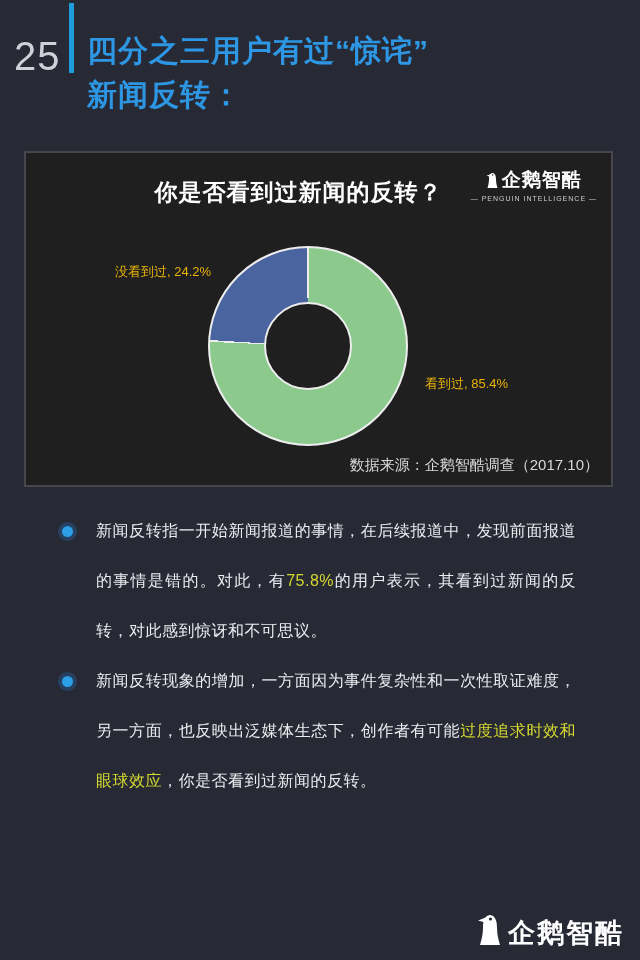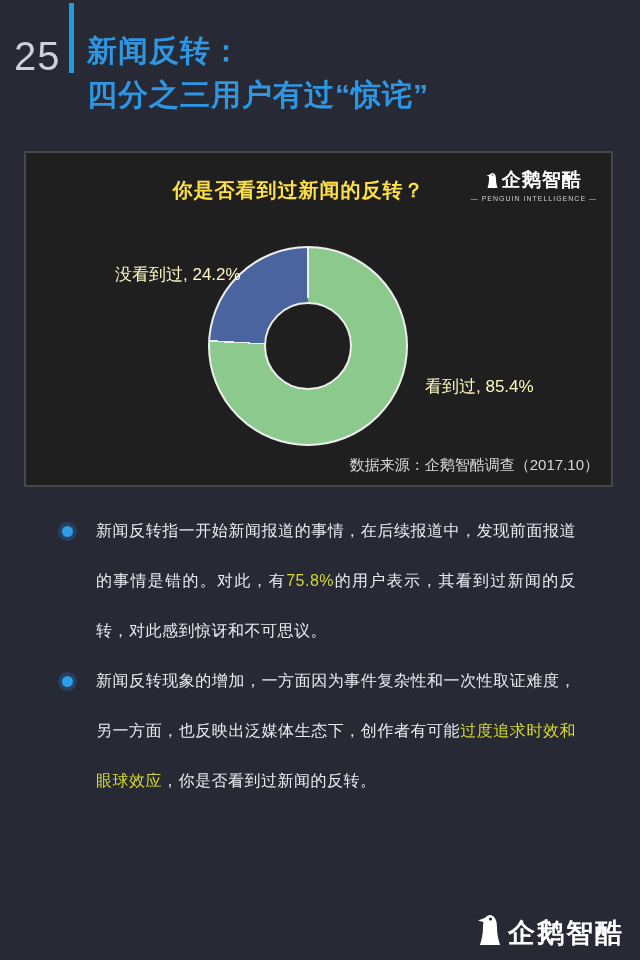--- a/index.html
+++ b/index.html
@@ -15,31 +15,31 @@
     color:#ced1d8;letter-spacing:1px;}
   .accent-bar{position:absolute;left:69px;top:3px;width:5px;height:70px;
     background:var(--accent_cyan,#1d9ddb);}
   .page-title{position:absolute;left:87px;top:29px;font-size:30px;font-weight:bold;
     color:var(--title_blue,#2d97e4);line-height:44px;letter-spacing:1px;}
 
   
   .card{position:absolute;left:24px;top:151px;width:589px;height:336px;
     background:var(--card_bg,#1f1f1f);border:2px solid var(--card_border,#46464c);}
   .card-title{position:absolute;left:0;top:24px;width:545px;text-align:center;
-    font-size:20px;font-weight:bold;color:#fde047;letter-spacing:1px;}
+    font-size:23px;font-weight:bold;color:#ffffff;letter-spacing:1px;}
   .card-logo{position:absolute;right:14px;top:14px;text-align:center;color:#ffffff;}
   .card-logo-name{font-size:19px;font-weight:bold;letter-spacing:1px;
     display:flex;align-items:center;gap:3px;justify-content:center;}
   .card-logo-sub{font-size:7px;color:#cfcfcf;letter-spacing:1px;margin-top:2px;white-space:nowrap;}
 
   .donut{position:absolute;left:182px;top:93px;width:200px;height:200px;border-radius:50%;
     border:2px solid #ededed;}
   .donut-hole{position:absolute;left:54px;top:54px;width:88px;height:88px;border-radius:50%;
     background:var(--card_bg,#1f1f1f);border:2px solid #ededed;}
-  .pie-label{position:absolute;font-size:17px;color:#fef9c3;white-space:nowrap;}
+  .pie-label{position:absolute;font-size:13px;color:#eab308;white-space:nowrap;}
   .label-no{left:89px;top:110px;}
   .label-yes{left:399px;top:222px;}
   .source{position:absolute;right:12px;bottom:10px;font-size:15px;color:#d8d8d8;white-space:nowrap;}
 
   
   .bullets{position:absolute;left:62px;top:506px;width:514px;}
   .bullet{position:relative;padding-left:34px;}
   .dot{position:absolute;left:0;top:20px;width:11px;height:11px;border-radius:50%;
     background:var(--bullet_dot,#2ba0e8);
     box-shadow:0 0 0 4px rgba(40,120,200,0.30);}
@@ -53,22 +53,22 @@
   .penguin-svg{display:block;}
 </style>
 </head>
 <body>
 
 <div class="page">
 
   <div class="page-number">25</div>
   <div class="accent-bar"></div>
   <div class="page-title">
+    <div>四分之三用户有过“惊诧”</div>
     <div>新闻反转：</div>
-    <div>四分之三用户有过“惊诧”</div>
   </div>
 
   <div class="card">
     <div class="card-title">你是否看到过新闻的反转？</div>
 
     <div class="card-logo">
       <div class="card-logo-name">
         <span>
           <svg class="penguin-svg" width="13" height="17" viewBox="0 0 26 32">
             <path d="M13 1 C7 2 6 8 6 14 C6 20 4.5 26 3 31 L23 31 C21.5 26 20 20 20 14 C20 8 19 2 13 1 Z" fill="#ffffff"></path>

